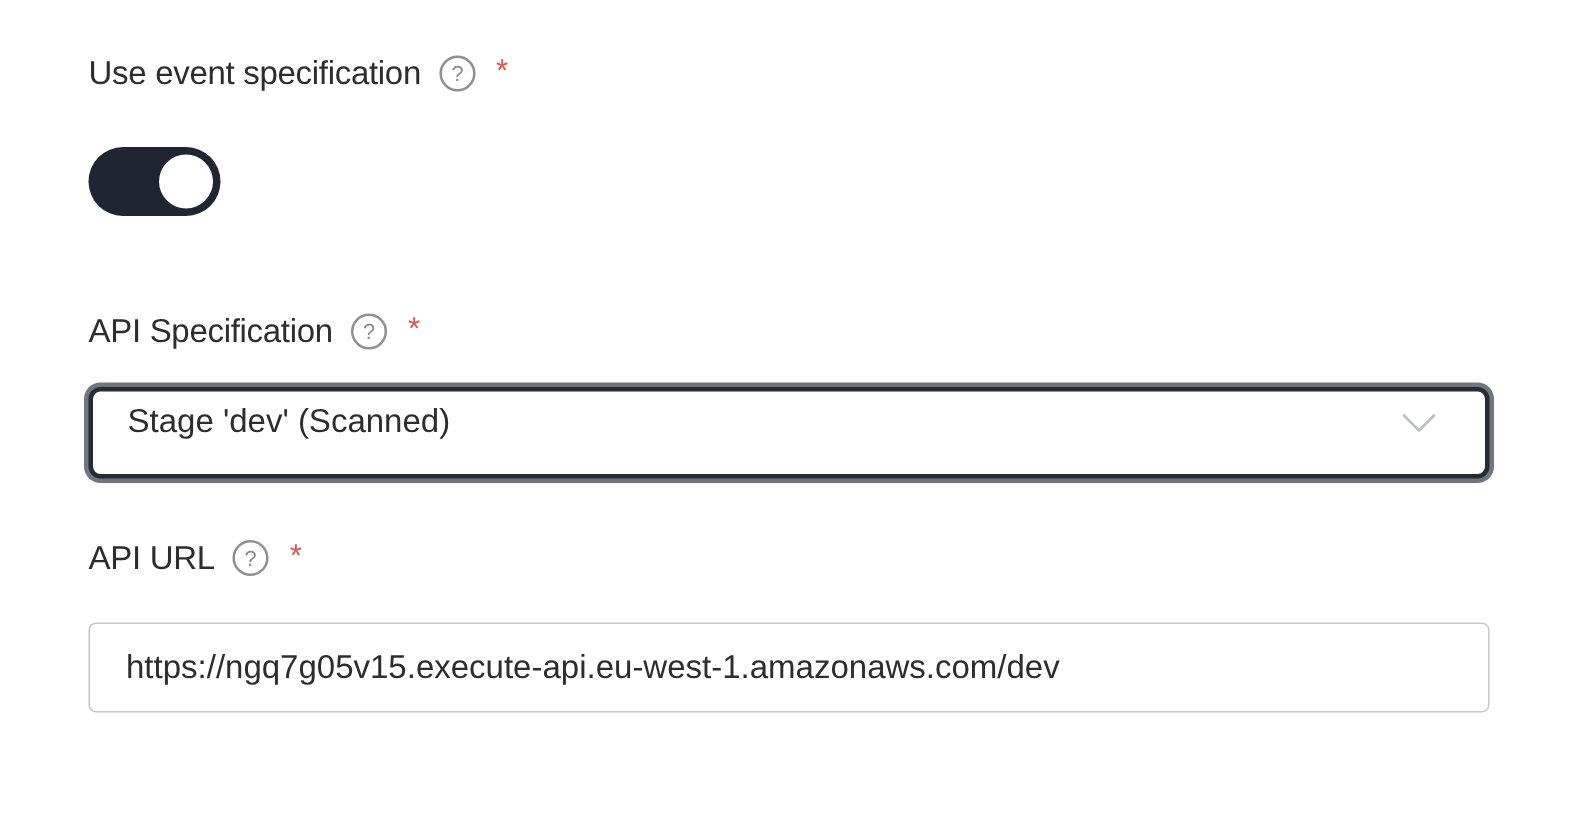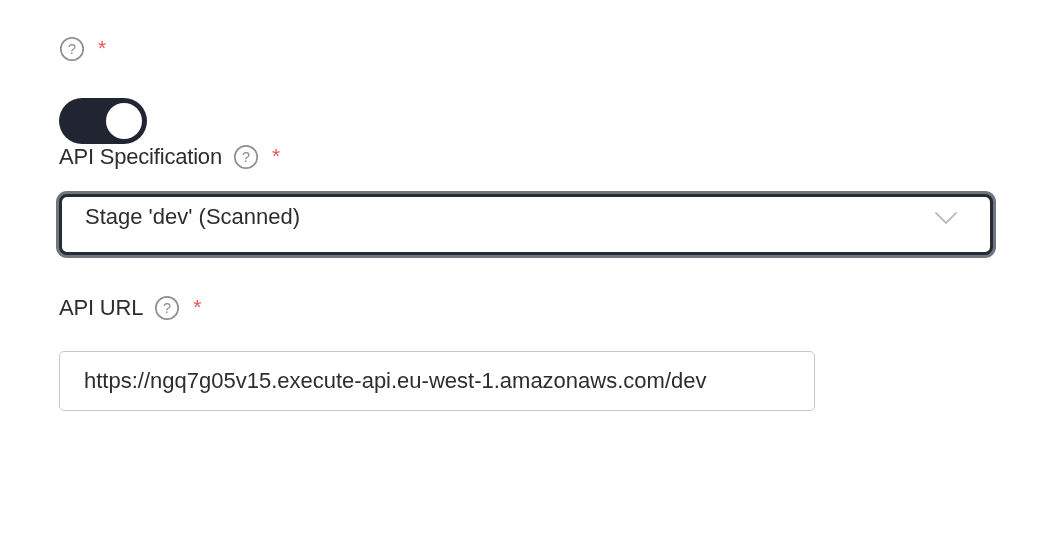--- a/index.html
+++ b/index.html
@@ -89,43 +89,44 @@
   .chevron-wrap {
     width: 28px;
     height: 28px;
     flex: 0 0 auto;
     margin-right: 10px;
   }
 
   
   .text-input {
     margin-top: 30px;
-    width: 756px;
+    width: 934px;
     height: 60px;
     border: 1px solid #c7c7c7;
     border-radius: 5px;
     padding: 0 24px;
     font-family: "Liberation Sans", sans-serif;
     font-size: 22px;
     color: #2d2d2d;
     background: #ffffff;
     outline: none;
   }
 
   
-  .gap-after-toggle { }
+  .gap-after-toggle { margin-top: 64px; }
   .gap-after-select { margin-top: 40px; }
 </style>
 </head>
 <body>
 
 <div class="form-wrap">
 
   <div class="field-group">
     <div class="label-row">
+      <span class="label-text">Use event specification</span>
       <svg class="help-icon" viewBox="0 0 26 26">
         <circle cx="13" cy="13" r="11.2" fill="none" stroke="#909090" stroke-width="1.7"></circle>
         <text x="13" y="18" text-anchor="middle" font-family="Liberation Sans, sans-serif" font-size="14.5" fill="#8b8b8b">?</text>
       </svg>
       <span class="required-star">*</span>
     </div>
     <div class="toggle">
       <div class="toggle-knob"></div>
     </div>
   </div>

